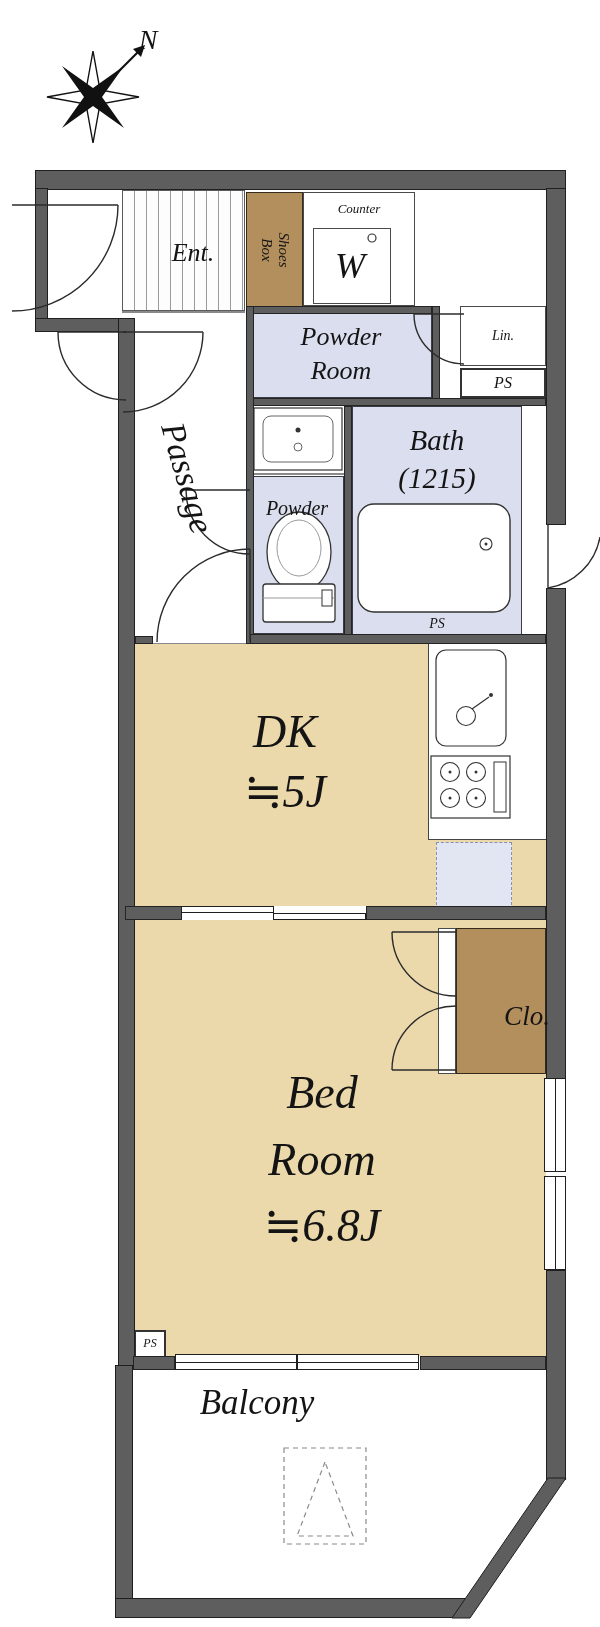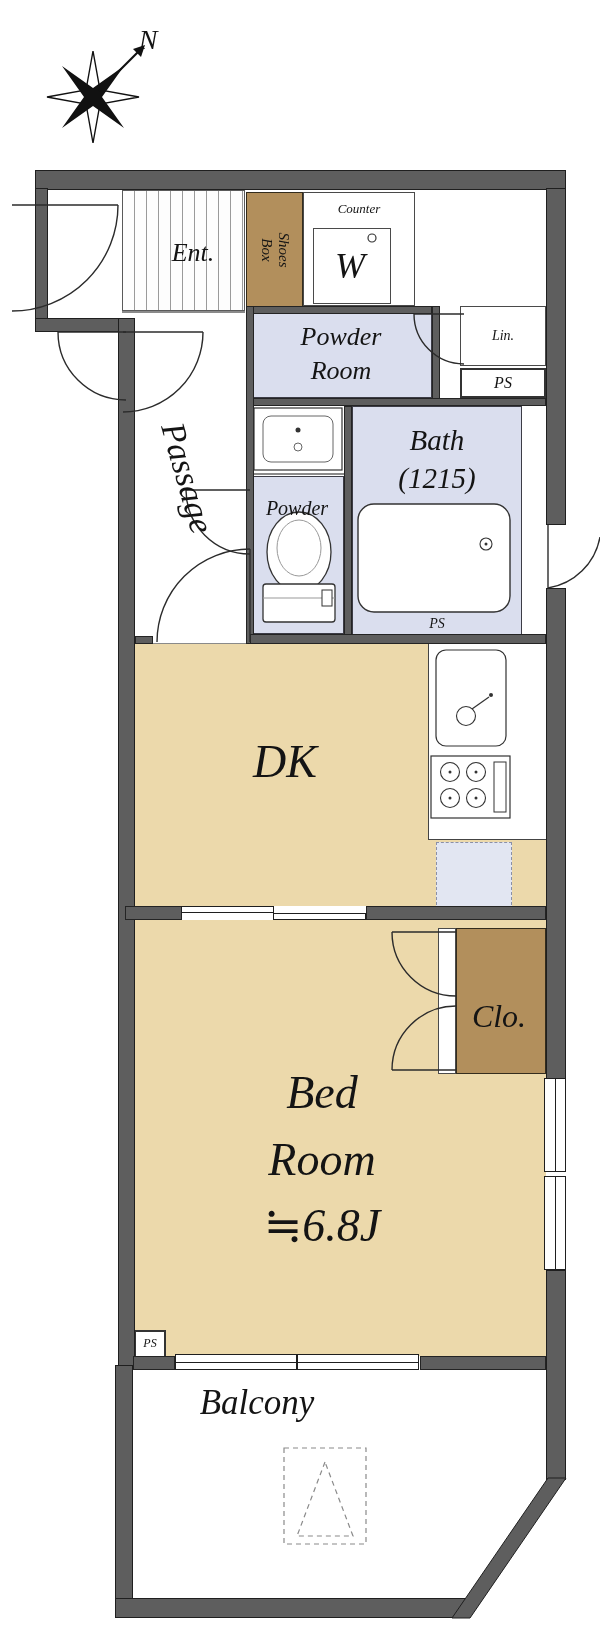--- a/index.html
+++ b/index.html
@@ -196,23 +196,24 @@
 
   <div class="lbl multi" style="left:437px;top:460px;font-size:29px">
     <span>Bath</span>
     <span>(1215)</span>
   </div>
 
   <div class="lbl" style="left:437px;top:624px;font-size:14px">PS</div>
 
   <div class="lbl multi" style="left:285px;top:762px;font-size:46px">
     <span>DK</span>
-  </div>
-
-  <div class="lbl" style="left:499px;top:1017px;font-size:32px">Clo.</div>
+    <span>≒5J</span>
+  </div>
+
+  <div class="lbl" style="left:527px;top:1017px;font-size:27px">Clo.</div>
 
   <div class="lbl multi" style="left:322px;top:1160px;font-size:46px;line-height:1.45">
     <span>Bed</span>
     <span>Room</span>
     <span>≒6.8J</span>
   </div>
 
   <div class="lbl" style="left:150px;top:1344px;font-size:12px">PS</div>
 
   <div class="lbl" style="left:257px;top:1403px;font-size:35px">Balcony</div>

